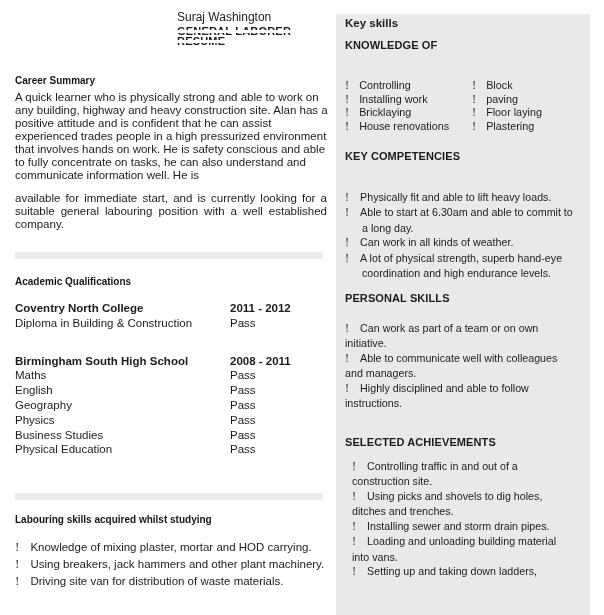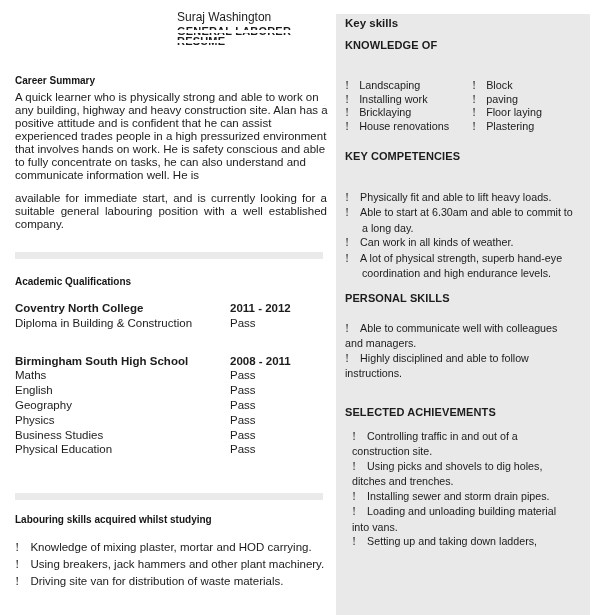--- a/index.html
+++ b/index.html
@@ -151,21 +151,21 @@
         <div class="li"><span class="blt">!</span><span>Driving site van for distribution of waste materials.</span></div>
       </div>
   </section>
 
   <aside class="panel">
     <h3>Key skills</h3>
 
     <h4 class="kn-h">KNOWLEDGE OF</h4>
     <div class="kcols">
       <div class="kcol kcol1">
-          <div class="kitem"><span class="blt">!</span><span>Landscaping</span></div>
+          <div class="kitem"><span class="blt">!</span><span>Controlling</span></div>
           <div class="kitem"><span class="blt">!</span><span>Installing work</span></div>
           <div class="kitem"><span class="blt">!</span><span>Bricklaying</span></div>
           <div class="kitem"><span class="blt">!</span><span>House renovations</span></div>
         </div>
       <div class="kcol kcol2">
           <div class="kitem"><span class="blt">!</span><span>Block</span></div>
           <div class="kitem"><span class="blt">!</span><span>paving</span></div>
           <div class="kitem"><span class="blt">!</span><span>Floor laying</span></div>
           <div class="kitem"><span class="blt">!</span><span>Plastering</span></div>
         </div>
@@ -174,20 +174,21 @@
     <h4 class="comp-h">KEY COMPETENCIES</h4>
     <div class="blist comp-list hang">
         <div class="li"><span class="blt">!</span><span>Physically fit and able to lift heavy loads.</span></div>
         <div class="li"><span class="blt">!</span><span>Able to start at 6.30am and able to commit to a long day.</span></div>
         <div class="li"><span class="blt">!</span><span>Can work in all kinds of weather.</span></div>
         <div class="li"><span class="blt">!</span><span>A lot of physical strength, superb hand-eye coordination and high endurance levels.</span></div>
       </div>
 
     <h4 class="pers-h">PERSONAL SKILLS</h4>
     <div class="blist pers-list">
+        <div class="li"><span class="blt">!</span><span>Can work as part of a team or on own initiative.</span></div>
         <div class="li"><span class="blt">!</span><span>Able to communicate well with colleagues and managers.</span></div>
         <div class="li"><span class="blt">!</span><span>Highly disciplined and able to follow instructions.</span></div>
       </div>
 
     <h4 class="ach-h">SELECTED ACHIEVEMENTS</h4>
     <div class="blist ach-list">
         <div class="li"><span class="blt">!</span><span>Controlling traffic in and out of a construction site.</span></div>
         <div class="li"><span class="blt">!</span><span>Using picks and shovels to dig holes, ditches and trenches.</span></div>
         <div class="li"><span class="blt">!</span><span>Installing sewer and storm drain pipes.</span></div>
         <div class="li"><span class="blt">!</span><span>Loading and unloading building material into vans.</span></div>

